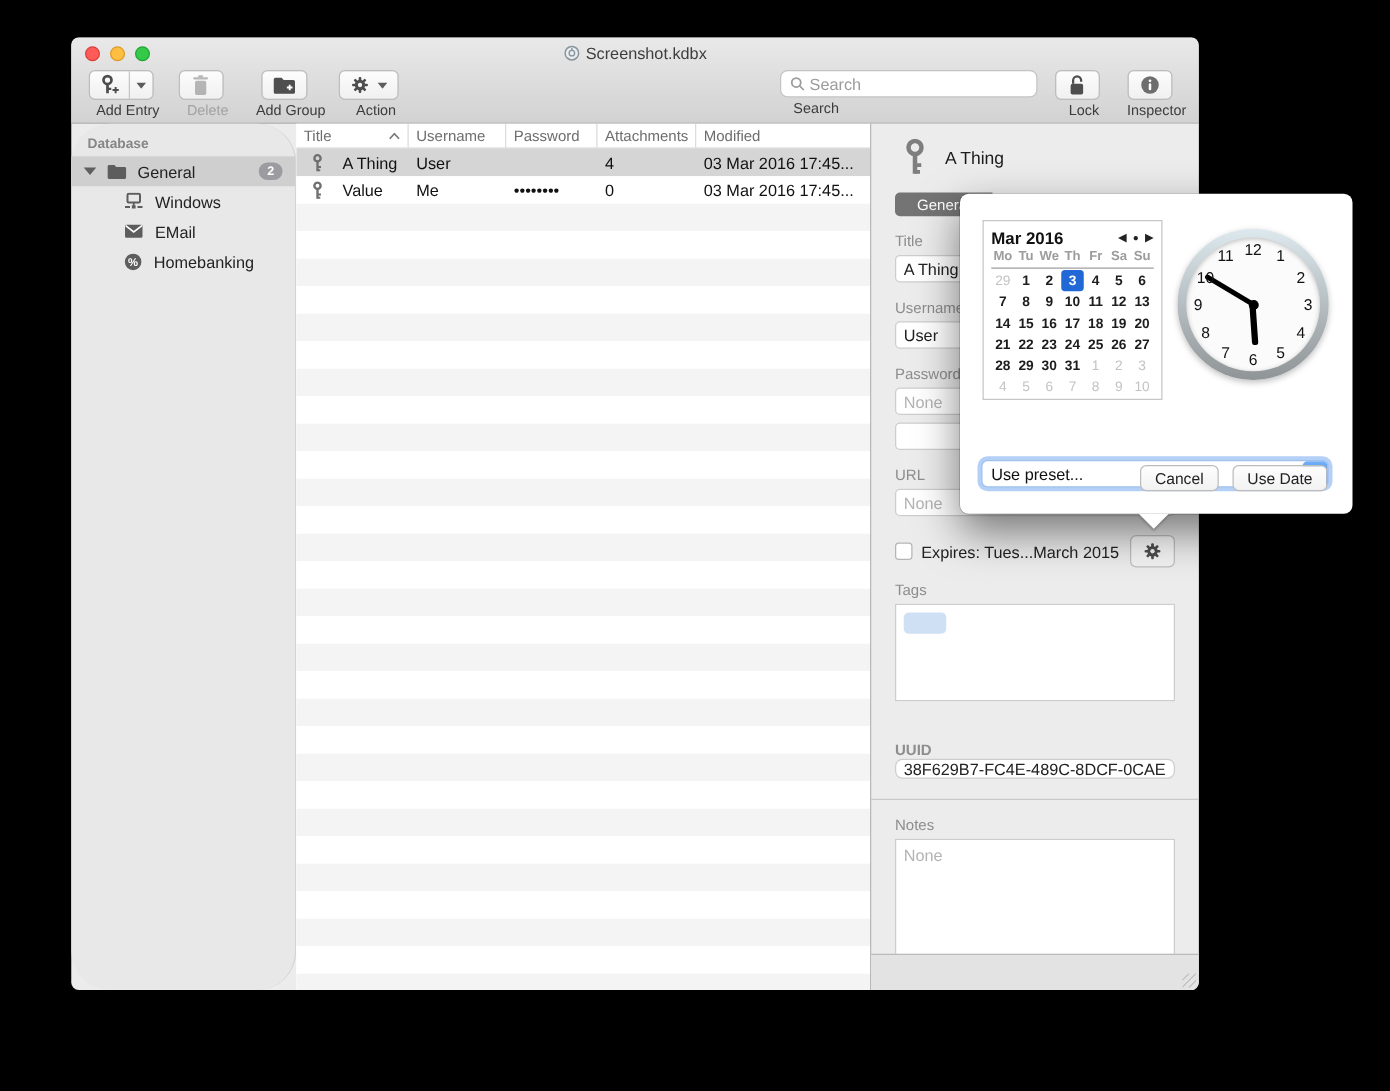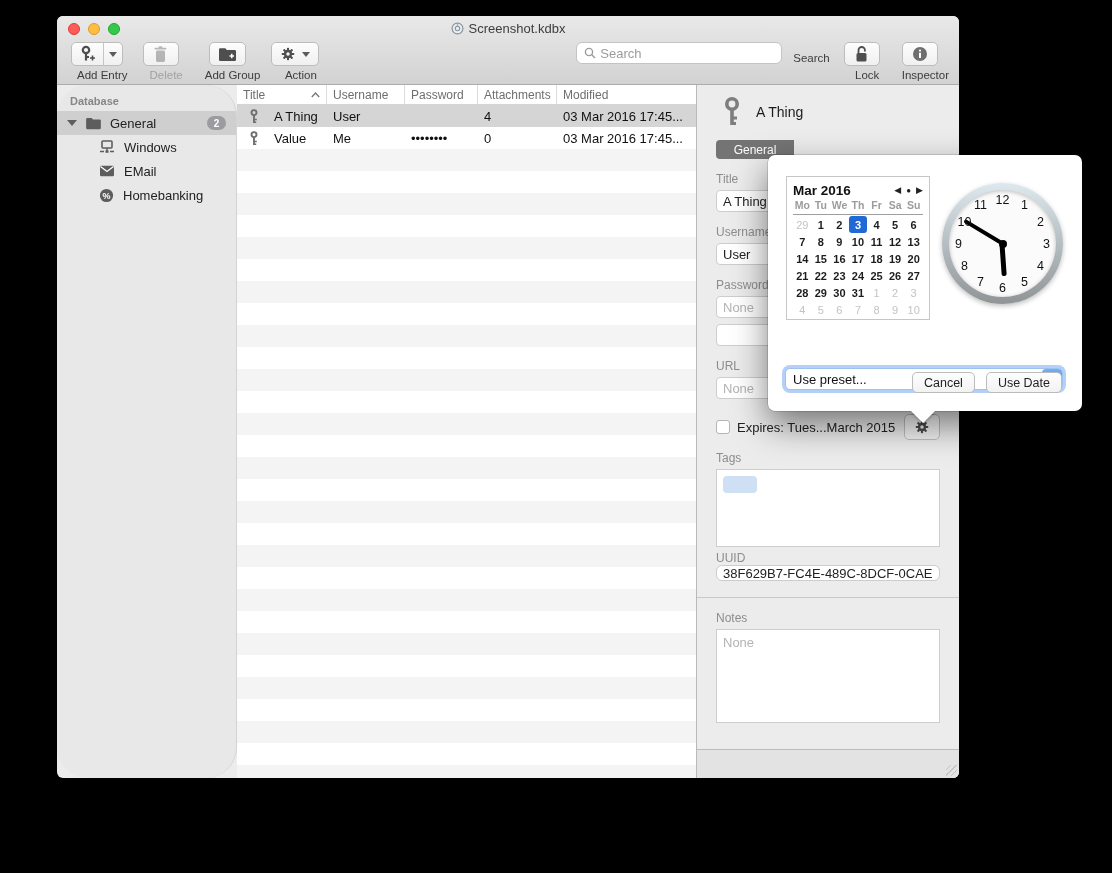--- a/index.html
+++ b/index.html
@@ -1,20 +1,20 @@
 <!DOCTYPE html>
 <html><head>
 <meta charset="utf-8">
 <style>
   * { margin:0; padding:0; box-sizing:border-box; }
   html,body { width:1112px; height:873px; background:#000; font-family:"Liberation Sans",sans-serif; overflow:hidden; }
   body { position:relative; }
 
   
-  .window { position:absolute; left:57px; top:16px; width:902px; height:762px;
+  .window { position:absolute; left:57px; top:30px; width:902px; height:762px;
     border-radius:6px; overflow:hidden; background:#ececec;
     box-shadow:0 18px 40px rgba(0,0,0,.55); }
 
   .header { position:absolute; left:0; top:0; right:0; height:69px;
     background:linear-gradient(#e9e9e9,#d2d2d2); border-bottom:1px solid #acacac; }
   .titlebar { position:relative; height:24px; }
   .lights { position:absolute; left:11px; top:7px; display:flex; gap:8px; }
   .light { width:12px; height:12px; border-radius:50%; }
   .light.red { background:#fc5b57; border:0.5px solid #dd3e38; }
   .light.yellow { background:#fdbe41; border:0.5px solid #de9c27; }
@@ -28,21 +28,21 @@
   .tb-item { display:flex; flex-direction:column; align-items:center; margin-right:11px; }
   .tb-btn { height:24px; min-width:36px; padding:0 8px; display:flex; align-items:center; justify-content:center;
     background:linear-gradient(#fdfdfd,#f0f0f0); border:1px solid #bdbdbd; border-radius:5px; }
   .tb-btn.split { padding:0; }
   .tb-btn.split .part { padding:0 7px; height:100%; display:flex; align-items:center; }
   .tb-btn.split .part + .part { border-left:1px solid #c6c6c6; padding:0 5px; }
   .tb-label { margin-top:3px; font-size:11.5px; color:#3c3c3c; white-space:nowrap;margin-left:11px; }
   .tb-item.disabled .tb-btn svg { opacity:.38; }
   .tb-item.disabled .tb-label { color:#a2a2a2; }
   .tb-spacer { flex:1; }
-  .searchwrap { display:flex; flex-direction:row; align-items:flex-end; margin-right:14px; }
+  .searchwrap { display:flex; flex-direction:column; align-items:flex-start; margin-right:14px; }
   .searchfield { width:206px; height:22px; background:#fff; border:1px solid #c4c4c4; border-radius:6px;
     display:flex; align-items:center; padding:0 7px; gap:4px; }
   .searchfield input { border:none; outline:none; flex:1; font-size:13px; color:#333; background:transparent; }
   .searchfield input::placeholder { color:#9b9b9b; }
 
   
   .content { position:absolute; left:0; top:69px; right:0; bottom:0; display:flex; }
   .sidebar { width:180px; background:#e8e8e8; border-right:1px solid #d4d4d4; font-size:13px; color:#222;border-radius:31px; }
   .sb-header { margin:10px 0 4px 13px; font-size:11px; font-weight:bold; color:#868686; }
   .sb-root { height:24px; display:flex; align-items:center; background:#cfcfcf; padding-left:10px; }
@@ -446,21 +446,21 @@
             <circle cx="12" cy="12" r="2.6" fill="#f6f6f6"></circle>
           </svg>
         </span>
       </div>
 
       <div class="flabel" style="margin-top:11px;">Tags</div>
       <div class="tagsbox">
         <div class="tagchip"></div>
       </div>
 
-      <div class="flabel" style="margin-top:4px;">UUID</div>
+      <div class="flabel" style="margin-top:32px;font-weight:bold;">UUID</div>
       <input class="field uuidfield" value="38F629B7-FC4E-489C-8DCF-0CAE" style="">
 
       <div class="sep"></div>
       <div class="flabel">Notes</div>
       <textarea class="notesbox" placeholder="None" style=""></textarea>
 
       <div class="bottombar"></div>
     </div>
   </div>
 </div>

